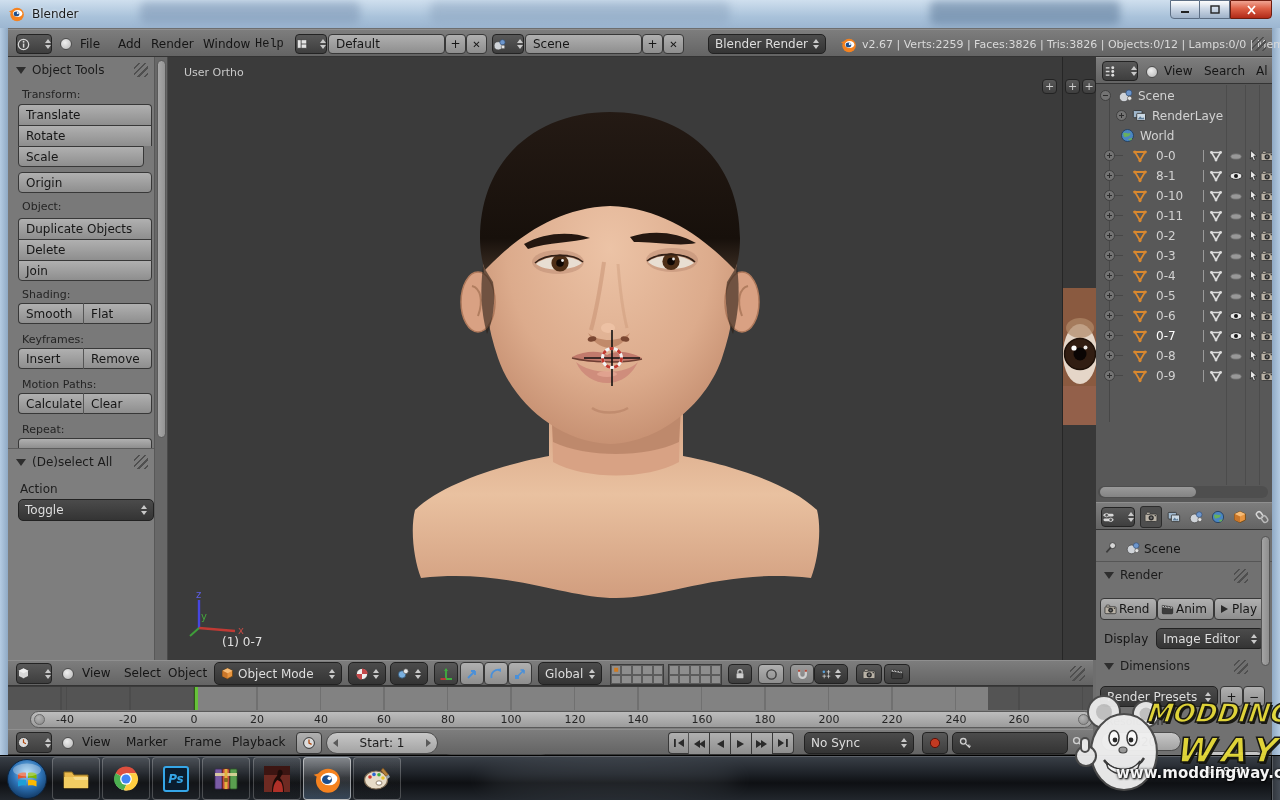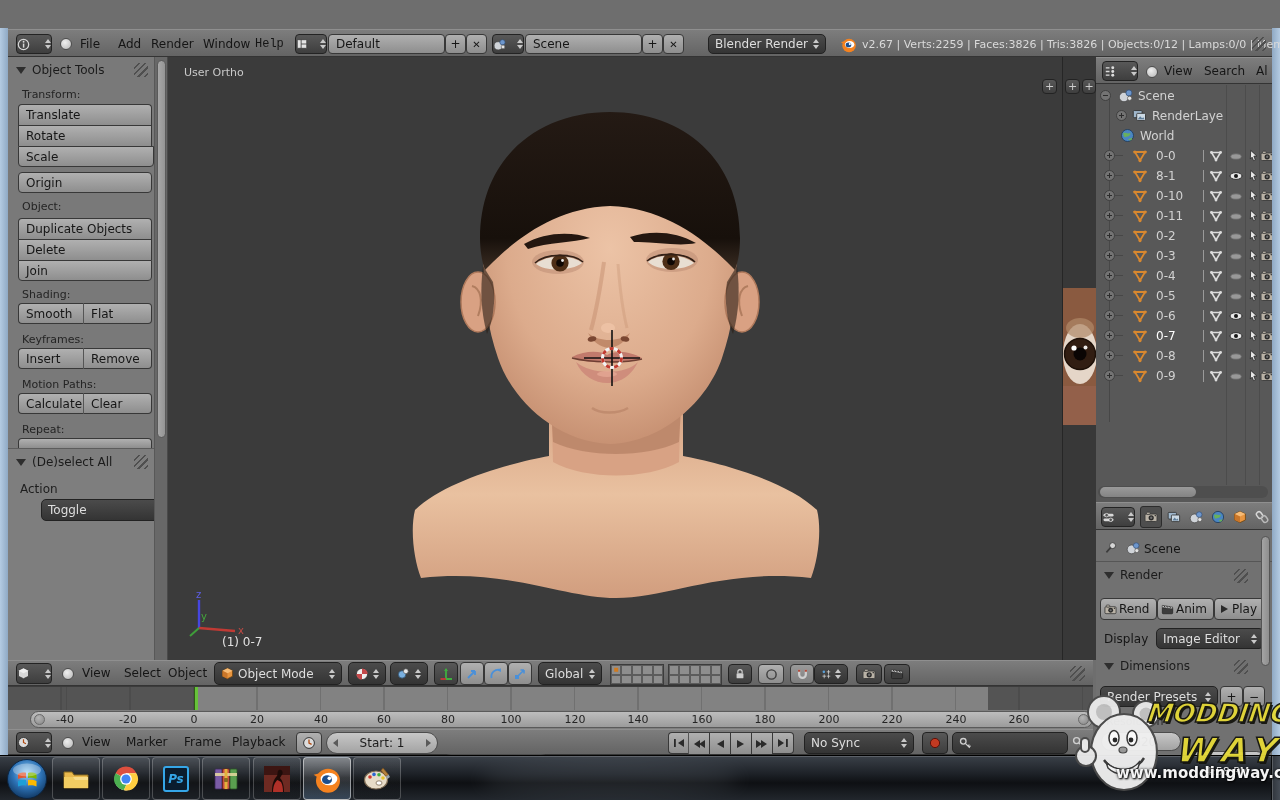--- a/index.html
+++ b/index.html
@@ -153,20 +153,44 @@
       </symbol>
   <symbol id="i-screen" viewBox="0 0 14 14">
         <rect x="1.5" y="2" width="11" height="10" rx="1" fill="#e4e4e4" stroke="#333" stroke-width=".8"></rect>
         <path d="M6 2 V12 M6 7 H12.5" stroke="#333" stroke-width=".9"></path>
       </symbol>
 </defs>
   </svg>
 
 <div id="root">
 
+  <div class="a" style="left:0;top:0;width:1280px;height:28px;background:linear-gradient(#cfdfee,#a9c2da 60%,#9cb6d1);overflow:hidden;">
+    <div class="a" style="left:140px;top:2px;width:220px;height:22px;background:#7d96b4;opacity:.55;border-radius:6px;filter:blur(4px);"></div>
+    <div class="a" style="left:430px;top:2px;width:300px;height:22px;background:#8aa2bd;opacity:.5;border-radius:6px;filter:blur(5px);"></div>
+    <div class="a" style="left:930px;top:1px;width:190px;height:24px;background:#64809f;opacity:.6;border-radius:5px;filter:blur(4px);"></div>
+    <svg class="a" style="left:8px;top:5px" width="17" height="17" viewBox="0 0 18 18">
+        <use href="#i-blogo"></use>
+      </svg>
+    <span class="a" style="left:32px;top:7px;font-size:12px;color:#1a1a1a;text-shadow:0 0 3px #fff;">Blender</span>
+    <div class="a f" style="left:1170px;top:0;width:30px;height:19px;background:linear-gradient(#fdfdfd,#cdd8e6 45%,#9fb2c9);border:1px solid #5d6e84;border-radius:0 0 0 4px;justify-content:center;box-sizing:border-box;">
+        <svg width="10" height="9">
+          <rect x="1" y="6" width="8" height="2" fill="#222"></rect>
+        </svg>
+      </div>
+    <div class="a f" style="left:1200px;top:0;width:30px;height:19px;background:linear-gradient(#fdfdfd,#cdd8e6 45%,#9fb2c9);border:1px solid #5d6e84;border-left:none;justify-content:center;box-sizing:border-box;">
+        <svg width="10" height="9">
+          <rect x="1" y="1" width="8" height="7" fill="none" stroke="#222" stroke-width="1.4"></rect>
+        </svg>
+      </div>
+    <div class="a f" style="left:1230px;top:0;width:42px;height:19px;background:linear-gradient(#f0a492,#dd5f45 45%,#b02a18);border:1px solid #6e1d10;border-radius:0 0 4px 0;justify-content:center;box-sizing:border-box;">
+        <svg width="11" height="10">
+          <path d="M2 1 L9 9 M9 1 L2 9" stroke="#fff" stroke-width="1.8"></path>
+        </svg>
+      </div>
+  </div>
 
   <div class="a" style="left:0;top:28px;width:8px;height:727px;background:linear-gradient(90deg,#b4cbe2,#8fa9c4);"></div>
   <div class="a" style="left:1272px;top:28px;width:8px;height:727px;background:linear-gradient(90deg,#8fa9c4,#b4cbe2);"></div>
 
   <div class="a hdr" style="left:8px;top:29px;width:1264px;height:28px;">
     <div class="a edbtn" style="left:8px;top:4px;width:36px;height:20px;">
         <svg class="ic" width="13" height="13" viewBox="0 0 14 14">
           <use href="#i-info"></use>
         </svg>
         <span class="ud">
@@ -236,21 +260,21 @@
         <span>Object Tools</span>
       </div>
     <div class="a grip" style="left:126px;top:6px;width:14px;height:14px;"></div>
     <span class="a lbl" style="left:14px;top:31px;">Transform:</span>
     <div class="btn a gtop" style="left:10px;top:47px;width:134px;height:21px;">
         <span>Translate</span>
       </div>
     <div class="btn a gmid" style="left:10px;top:68px;width:134px;height:21px;">
         <span>Rotate</span>
       </div>
-    <div class="btn a gbot" style="left:10px;top:89px;width:136px;height:21px;">
+    <div class="btn a gbot" style="left:10px;top:89px;width:126px;height:21px;">
         <span>Scale</span>
       </div>
     <div class="btn a" style="left:10px;top:115px;width:134px;height:21px;">
         <span>Origin</span>
       </div>
     <span class="a lbl" style="left:14px;top:143px;">Object:</span>
     <div class="btn a gtop" style="left:10px;top:161px;width:134px;height:21px;">
         <span>Duplicate Objects</span>
       </div>
     <div class="btn a gmid" style="left:10px;top:182px;width:134px;height:21px;">
@@ -282,21 +306,21 @@
       </div>
     <span class="a lbl" style="left:14px;top:366px;">Repeat:</span>
     <div class="btn a" style="left:10px;top:381px;width:134px;height:10px;border-radius:4px 4px 0 0;border-bottom:none;"></div>
     <div class="a" style="left:0;top:391px;width:160px;height:212px;background:#7e7e7e;border-top:1px solid #5c5c5c;">
       <div class="a ptitle" style="left:8px;top:6px;">
           <span class="tri-dn"></span>
           <span>(De)select All</span>
         </div>
       <div class="a grip" style="left:126px;top:6px;width:14px;height:14px;"></div>
       <span class="a" style="left:12px;top:33px;font-size:12px;color:#1e1e1e;">Action</span>
-      <div class="dk a" style="left:10px;top:50px;width:136px;height:22px;margin-left:23px;">
+      <div class="dk a" style="left:10px;top:50px;width:136px;height:22px;">
           <span>Toggle</span>
           <span class="ud">
             <i class="up"></i>
             <i class="dn"></i>
           </span>
         </div>
     </div>
     <div class="a" style="left:146px;top:0;width:13px;height:603px;background:#686868;border-left:1px solid #585858;">
       <div class="a" style="left:2px;top:3px;width:9px;height:378px;background:linear-gradient(90deg,#a8a8a8,#949494);border-radius:5px;border:1px solid #5a5a5a;box-sizing:border-box;"></div>
     </div>

